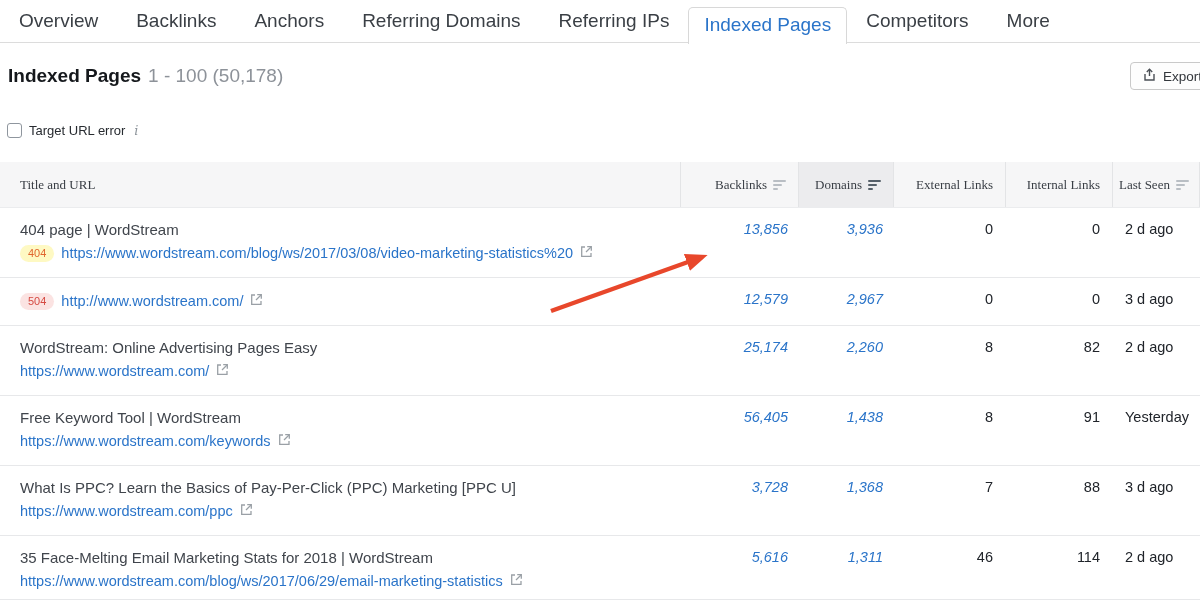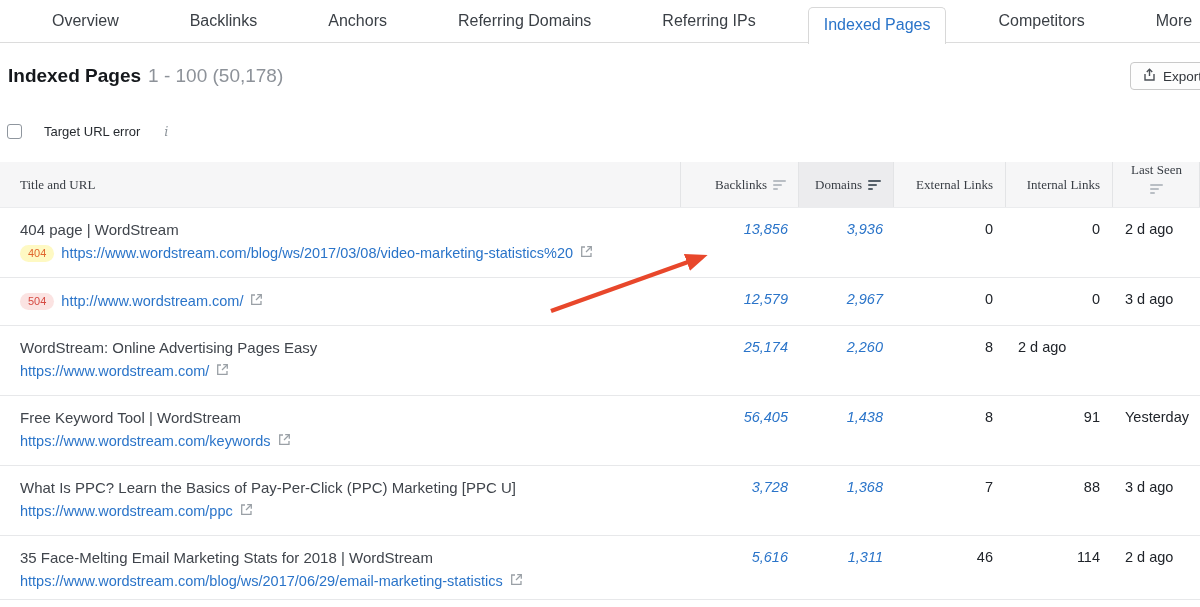--- a/index.html
+++ b/index.html
@@ -8,52 +8,52 @@
     --header-bg:#f6f6f7;
     --sorted-col-bg:#ececee;
   }
   *{margin:0;padding:0;box-sizing:border-box;}
   html,body{width:1200px;height:607px;overflow:hidden;background:#fff;
     font-family:"Liberation Sans","DejaVu Sans",sans-serif;color:#272b30;}
   .screen{position:relative;width:1200px;height:607px;background:#fff;}
 
   
   .tabbar{position:relative;height:43px;border-bottom:1px solid #dcdcdc;display:flex;align-items:flex-start;}
-  .tab{height:42px;line-height:42px;padding:0 19px;font-size:16px;color:#3a3f45;cursor:pointer;white-space:nowrap;margin-left:33px;}
+  .tab{height:42px;line-height:42px;padding:0 19px;font-size:19px;color:#3a3f45;cursor:pointer;white-space:nowrap;}
   .tab.active{margin-top:7px;height:37px;line-height:34px;margin-bottom:-1px;
     border:1px solid #d8d8d8;border-bottom:none;border-radius:5px 5px 0 0;
     background:#fff;color:var(--accent-blue);z-index:2;padding:0 15px;}
 
   
   .page-header{position:relative;margin:22px 0 0 8px;height:30px;}
   .page-title{font-size:19px;font-weight:bold;color:#15181c;display:inline;}
   .page-range{font-size:19px;font-weight:normal;color:#8d9299;margin-left:7px;display:inline;}
   .export-btn{position:absolute;left:1122px;top:-3px;height:28px;width:96px;
     display:flex;align-items:center;gap:7px;padding:0 12px;
     background:#fdfdfd;border:1px solid #c9c9c9;border-radius:4px;
     font-size:13.5px;color:#33373c;cursor:pointer;
     font-family:"Liberation Sans","DejaVu Sans",sans-serif;}
 
   
-  .filter-row{margin:28px 0 0 7px;display:flex;align-items:center;gap:22px;height:16px;}
+  .filter-row{margin:28px 0 0 7px;display:flex;align-items:flex-start;gap:7px;height:16px;}
   .checkbox{width:15px;height:15px;border:1px solid #8f969e;border-radius:3px;background:#fff;cursor:pointer;flex:none;}
   .filter-label{font-size:13px;color:#272b30;}
   .info-icon{font-family:"DejaVu Serif","Liberation Serif",serif;font-style:italic;
     color:#8e959c;font-size:13px;cursor:pointer;padding:0 2px;}
 
   
   .table{margin-top:23px;width:1200px;}
   .grid{display:grid;grid-template-columns:680px 118px 95px 112px 107px 88px;}
   .thead{background:var(--header-bg);height:46px;font-size:13px;color:#383d44;border-bottom:1px solid #ebecee;font-family:Liberation Serif, serif;}
   .th{display:flex;align-items:center;padding:0 12px;white-space:nowrap;}
   .th + .th{border-left:1px solid #e3e4e6;}
   .th.right{justify-content:flex-end;gap:6px;}
   .th.sorted{background:var(--sorted-col-bg);}
   .th-title{padding-left:20px;}
-  .th-lastseen{border-right:1px solid #e3e4e6;padding-left:13px;flex-direction:column;}
+  .th-lastseen{border-right:1px solid #e3e4e6;padding-left:6px;}
   .sort-icon{display:inline-flex;flex-direction:column;gap:2px;width:13px;flex:none;}
   .sort-icon i{display:block;height:2px;background:#b9bec4;border-radius:1px;}
   .sort-icon i:nth-child(1){width:13px;}
   .sort-icon i:nth-child(2){width:9px;}
   .sort-icon i:nth-child(3){width:5px;}
   .sort-icon.dark i{background:#566069;}
 
   .row{border-bottom:1px solid #e7e8ea;min-height:70px;align-items:start;}
   .row.single{min-height:48px;}
   .cell-title{padding:13px 12px 0 20px;overflow:hidden;}
@@ -199,20 +199,21 @@
                 <path d="M5 2 H1.7 V11.3 H11 V8" fill="none" stroke="#9aa0a6" stroke-width="1.3"></path>
                 <path d="M7.2 1.7 H11.3 V5.8" fill="none" stroke="#9aa0a6" stroke-width="1.3"></path>
                 <line x1="6" y1="7" x2="11" y2="2" stroke="#9aa0a6" stroke-width="1.3"></line>
               </svg>
           </span>
         </div>
       </div>
       <div class="num"><a>25,174</a></div>
       <div class="num"><a>2,260</a></div>
       <div class="num pad12 plain">8</div>
+      <div class="num pad12 plain">82</div>
       <div class="lastseen">2 d ago</div>
     </div>
 
     <div class="grid row">
       <div class="cell-title">
         <div class="row-title">Free Keyword Tool | WordStream</div>
         <div class="url-line">
           <a class="url-link">https://www.wordstream.com/keywords</a>
           <span class="ext-icon">
             <svg width="13" height="13" viewBox="0 0 13 13">

